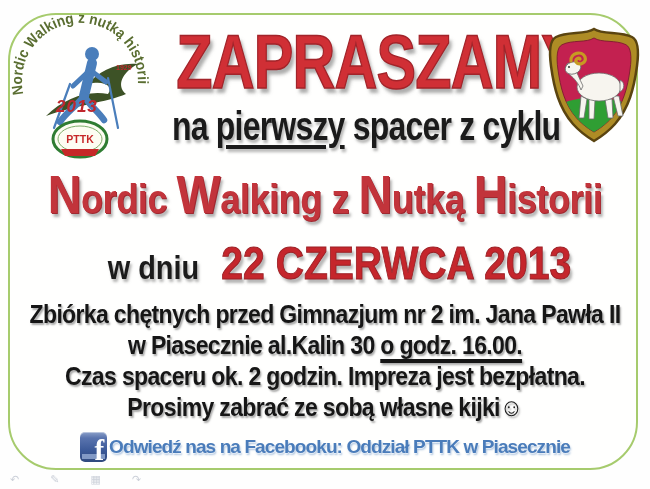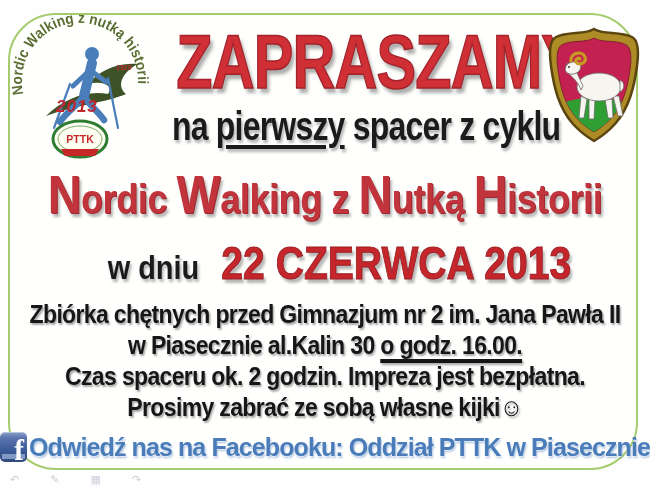--- a/index.html
+++ b/index.html
@@ -71,21 +71,21 @@
     background:linear-gradient(180deg,#8ba0c9 0%,#5a74ae 20%,#3b5998 62%,#30497e 100%);
     box-shadow:inset 0 1px 0 rgba(255,255,255,.4);
   }
   .fb-strip{position:absolute;left:2px;right:2px;bottom:3px;height:5px;
     background:#8fa6cf;opacity:.85;}
   .fb-f{
     position:absolute;right:3px;bottom:-3px;color:#fff;font-weight:bold;
     font-size:29px;line-height:1;font-family:"Liberation Serif","DejaVu Serif",serif;
   }
   .fb-text{
-    font-size:25px;font-weight:bold;color:#4a7cba;white-space:nowrap;
+    font-size:19px;font-weight:bold;color:#4a7cba;white-space:nowrap;
     letter-spacing:-0.9px;
     text-shadow:0 1px 0 rgba(255,255,255,.55),1px 2px 2px rgba(74,124,186,.45);
   }
   
   .artifacts{
     position:absolute;left:10px;top:473px;font-size:11px;color:#8e98ab;
     opacity:.45;letter-spacing:14px;white-space:nowrap;
   }
   svg text{font-family:"Liberation Sans","DejaVu Sans",sans-serif;}
 </style>

